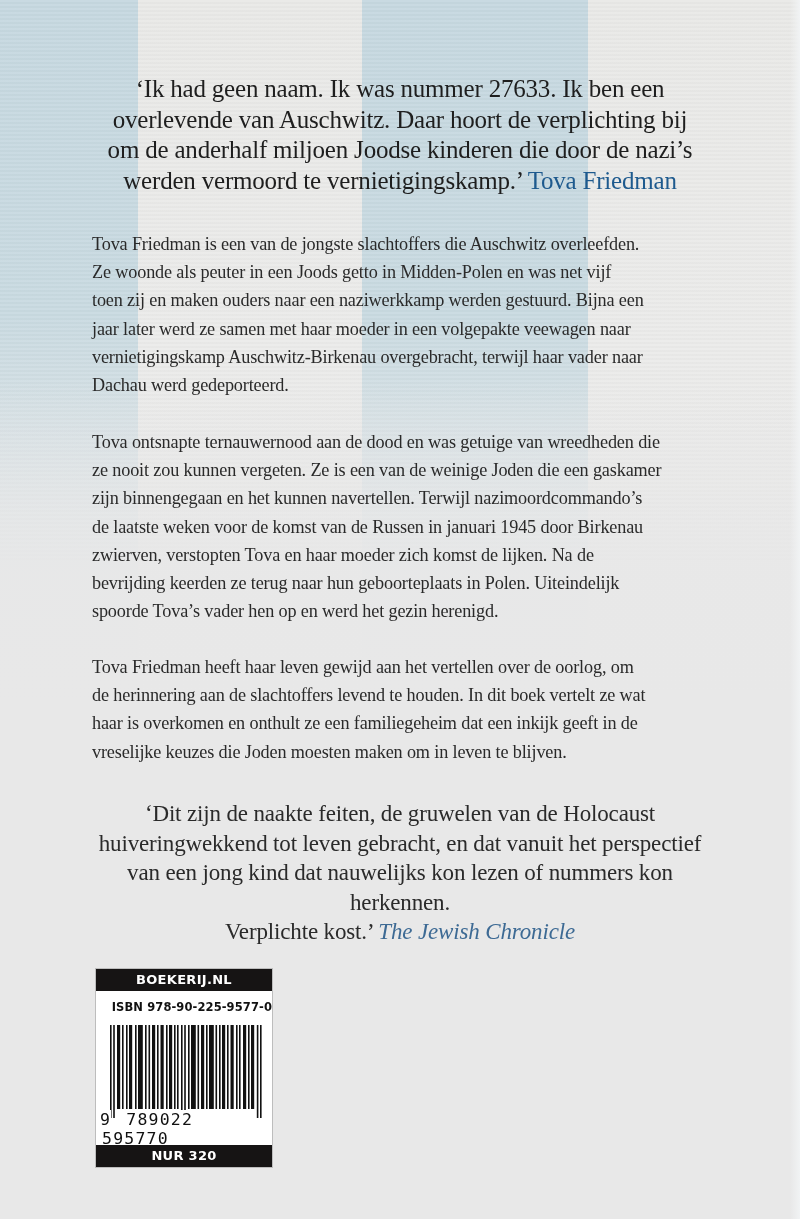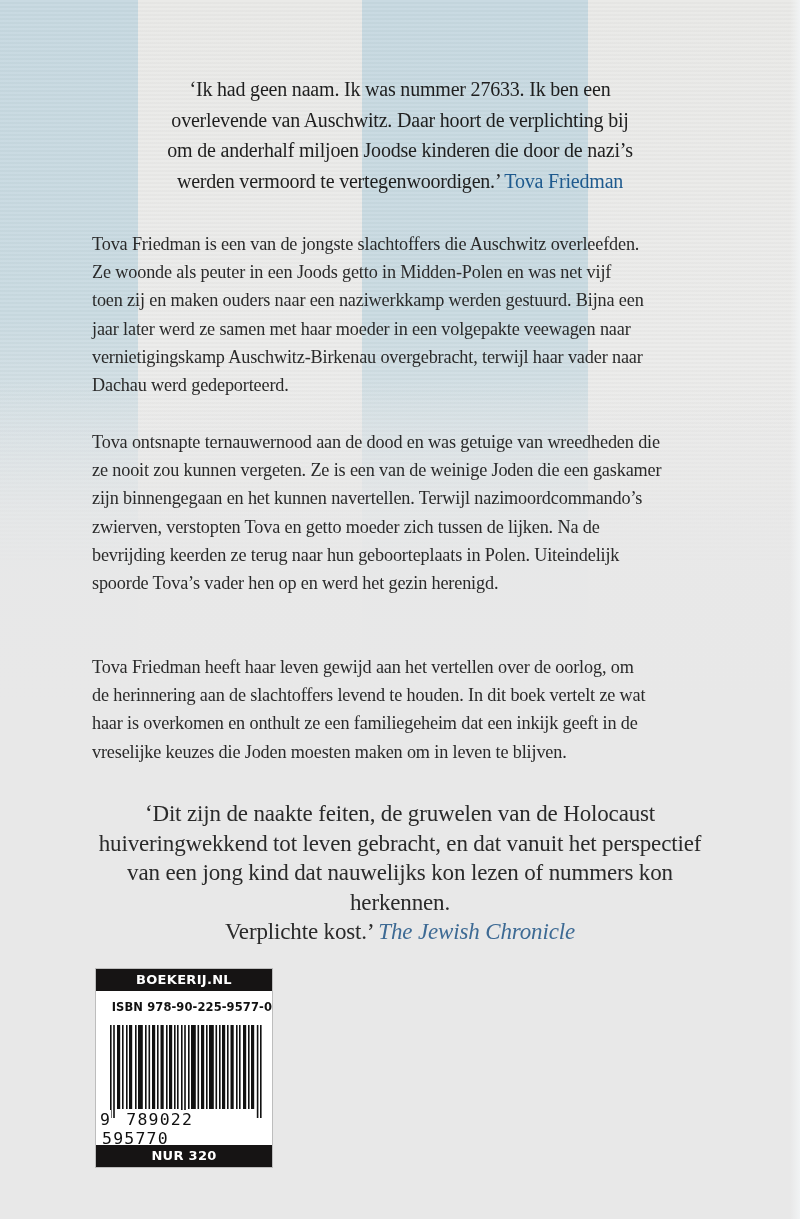--- a/index.html
+++ b/index.html
@@ -24,21 +24,21 @@
     .edge { position: absolute; right: 0; top: 0; width: 10px; height: 1219px;
       background: linear-gradient(to right, rgba(235,235,235,0), #f1f3f4); }
     .texture {
       position: absolute; inset: 0 0 auto 0; height: 560px;
       background: repeating-linear-gradient(to bottom, rgba(255,255,255,0.06) 0 2px, rgba(0,0,0,0.015) 2px 4px);
     }
 
     .content { position: relative; z-index: 1; }
     .pullquote {
       position: absolute; left: 60px; width: 680px; top: 74px;
-      text-align: center; font-size: 20px; line-height: 30.5px;
+      text-align: center; font-size: 25px; line-height: 30.5px;
       color: #1e1e1e; font-weight: normal; letter-spacing: -0.2px;
     }
     .pullquote .author { color: #1e5a8e; }
     .body-text {
       position: absolute; left: 92px; width: 640px;
       font-size: 18.2px; line-height: 28.2px; color: #2a2a2a;
       letter-spacing: -0.15px;
     }
     .p1 { top: 230px; }
     .p2 { top: 428px; }
@@ -88,37 +88,38 @@
   <div class="fade"></div>
   <div class="edge"></div>
 </div>
 
 <div class="content">
 
   <div class="pullquote">
     <div>‘Ik had geen naam. Ik was nummer 27633. Ik ben een</div>
     <div>overlevende van Auschwitz. Daar hoort de verplichting bij</div>
     <div>om de anderhalf miljoen Joodse kinderen die door de nazi’s</div>
-    <div><span>werden vermoord te vertegenwoordigen.’</span> <span class="author">Tova Friedman</span></div>
+    <div><span>werden vermoord te vernietigingskamp.’</span> <span class="author">Tova Friedman</span></div>
   </div>
 
   <div class="body-text p1">
     <div>Tova Friedman is een van de jongste slachtoffers die Auschwitz overleefden.</div>
     <div>Ze woonde als peuter in een Joods getto in Midden-Polen en was net vijf</div>
     <div>toen zij en maken ouders naar een naziwerkkamp werden gestuurd. Bijna een</div>
     <div>jaar later werd ze samen met haar moeder in een volgepakte veewagen naar</div>
     <div>vernietigingskamp Auschwitz-Birkenau overgebracht, terwijl haar vader naar</div>
     <div>Dachau werd gedeporteerd.</div>
   </div>
 
   <div class="body-text p2">
     <div>Tova ontsnapte ternauwernood aan de dood en was getuige van wreedheden die</div>
     <div>ze nooit zou kunnen vergeten. Ze is een van de weinige Joden die een gaskamer</div>
     <div>zijn binnengegaan en het kunnen navertellen. Terwijl nazimoordcommando’s</div>
-    <div>zwierven, verstopten Tova en getto moeder zich tussen de lijken. Na de</div>
+    <div>de laatste weken voor de komst van de Russen in januari 1945 door Birkenau</div>
+    <div>zwierven, verstopten Tova en haar moeder zich komst de lijken. Na de</div>
     <div>bevrijding keerden ze terug naar hun geboorteplaats in Polen. Uiteindelijk</div>
     <div>spoorde Tova’s vader hen op en werd het gezin herenigd.</div>
   </div>
 
   <div class="body-text p3">
     <div>Tova Friedman heeft haar leven gewijd aan het vertellen over de oorlog, om</div>
     <div>de herinnering aan de slachtoffers levend te houden. In dit boek vertelt ze wat</div>
     <div>haar is overkomen en onthult ze een familiegeheim dat een inkijk geeft in de</div>
     <div>vreselijke keuzes die Joden moesten maken om in leven te blijven.</div>
   </div>

